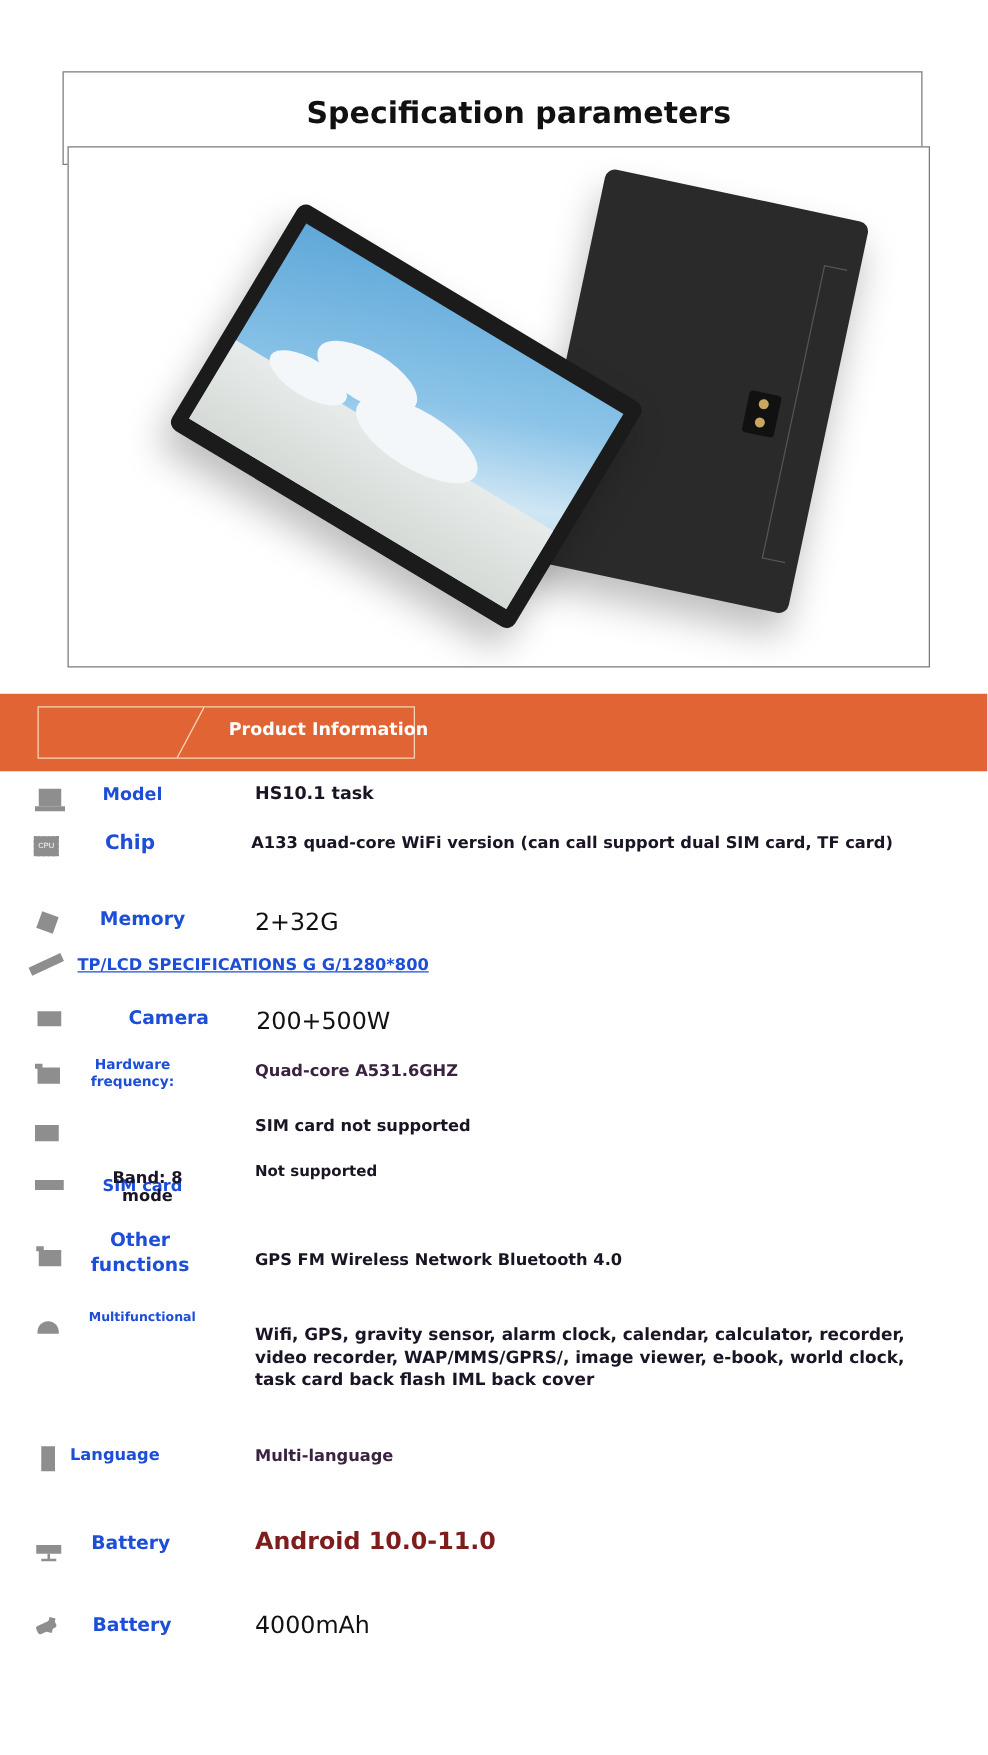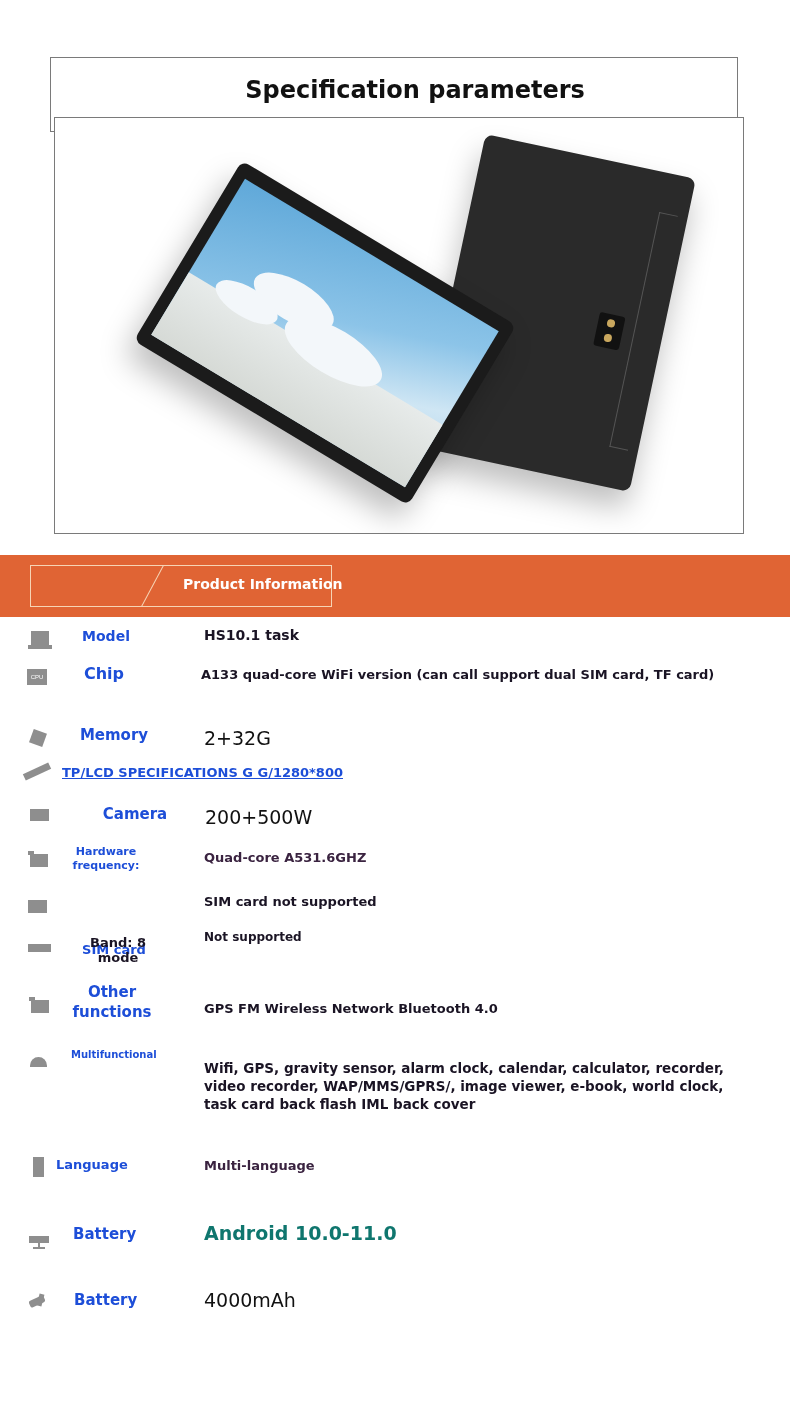--- a/index.html
+++ b/index.html
@@ -145,21 +145,21 @@
   <div class="icon" style="left:33px;top:1157px;width:11px;height:20px;"></div>
   <div class="label" style="left:56px;top:1157px;font-size:13px;text-align:left;">Language</div>
   <div class="value purple" style="top:1158px;font-size:13px;">Multi-language</div>
 </div>
 
 <div class="row">
   <div class="icon" style="left:29px;top:1236px;width:20px;height:7px;"></div>
   <div class="icon" style="left:38px;top:1243px;width:2px;height:5px;"></div>
   <div class="icon" style="left:33px;top:1247px;width:12px;height:2px;"></div>
   <div class="label" style="left:73px;top:1225px;font-size:15px;text-align:left;">Battery</div>
-  <div class="value" style="top:1222px;font-size:19px;color:#0f766e;">Android 10.0-11.0</div>
+  <div class="value" style="top:1222px;font-size:19px;color:#7f1d1d;">Android 10.0-11.0</div>
 </div>
 
 <div class="row">
   <div class="icon" style="left:29px;top:1298px;width:16px;height:7px;transform:rotate(-25deg);border-radius:2px;"></div>
   <div class="icon" style="left:38px;top:1294px;width:5px;height:12px;transform:rotate(15deg);"></div>
   <div class="label" style="left:74px;top:1291px;font-size:15px;text-align:left;">Battery</div>
   <div class="value plain" style="top:1289px;font-size:19px;">4000mAh</div>
 </div>
 
 </body></html>

